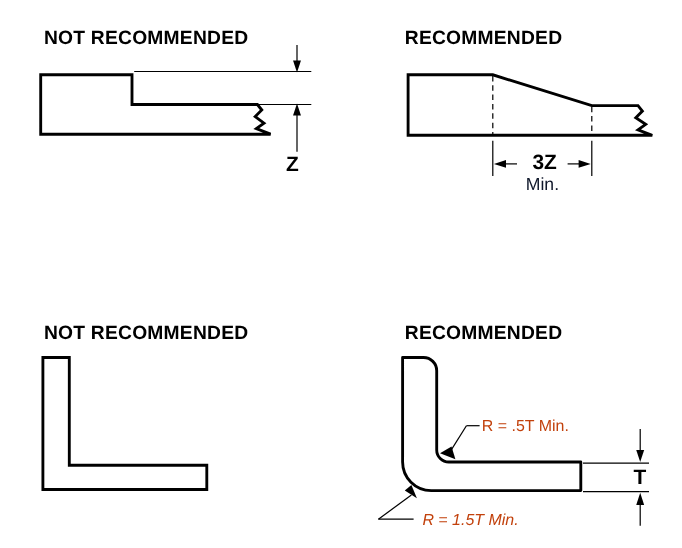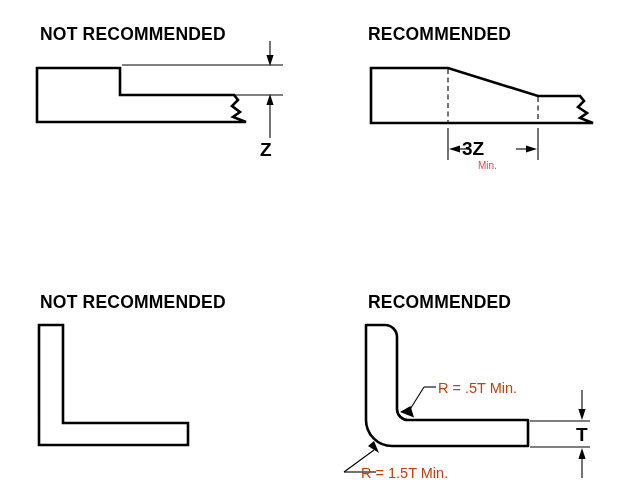--- a/index.html
+++ b/index.html
@@ -39,22 +39,22 @@
     font-weight: bold;
     font-size: 19px;
     color: #000000;
     white-space: nowrap;
     line-height: 1;
   }
   .dimsub {
     position: absolute;
     font-family: "Liberation Sans", sans-serif;
     font-weight: normal;
-    font-size: 10px;
-    color: #ef4444;
+    font-size: 16px;
+    color: #0f172a;
     white-space: nowrap;
     line-height: 1;
   }
   .notetext {
     position: absolute;
     font-family: "Liberation Sans", sans-serif;
     font-weight: normal;
     font-size: 14.5px;
     color: #c2410c;
     white-space: nowrap;
@@ -133,21 +133,21 @@
 
       <line class="thin" x1="108" y1="128" x2="108" y2="160"></line>
       <line class="thin" x1="198" y1="128" x2="198" y2="160"></line>
 
       <line class="thin" x1="112" y1="149" x2="130" y2="149"></line>
       <polygon class="arrowfill" points="109,149 120,145.4 120,152.6"></polygon>
       <line class="thin" x1="176" y1="149" x2="194" y2="149"></line>
       <polygon class="arrowfill" points="197,149 186,145.4 186,152.6"></polygon>
     </svg>
 
-    <div class="dimlabel" style="left:122px; top:139px;">3Z</div>
+    <div class="dimlabel" style="left:144px; top:139px;">3Z</div>
     <div class="dimsub" style="left:138px; top:161px;">Min.</div>
   </div>
 
   <div class="panel" style="left:0; top:280px; width:310px; height:218px;">
 
     <div class="heading" style="left:40px; top:14px;">NOT RECOMMENDED</div>
 
     <svg width="310" height="218" viewBox="0 0 310 218">
 
       <path class="outline" d="M 39,45 L 63,45 L 63,143 L 188,143 L 188,165 L 39,165 Z"></path>
@@ -183,18 +183,18 @@
       <line class="thin" x1="190" y1="167" x2="250" y2="167"></line>
 
       <line class="thin" x1="242" y1="110" x2="242" y2="131"></line>
       <polygon class="arrowfill" points="242,140 238.4,129 245.6,129"></polygon>
       <polygon class="arrowfill" points="242,168 238.4,179 245.6,179"></polygon>
       <line class="thin" x1="242" y1="177" x2="242" y2="198"></line>
     </svg>
 
     <div class="notetext" style="left:98px; top:101px;">R = .5T Min.</div>
 
-    <div class="notetext" style="left:21px; top:186px;">R = 1.5T Min.</div>
+    <div class="notetext" style="left:44px; top:186px;font-style:italic;">R = 1.5T Min.</div>
 
     <div class="dimlabel" style="left:236px; top:145px;">T</div>
   </div>
 
 </div>
 
 </body></html>

